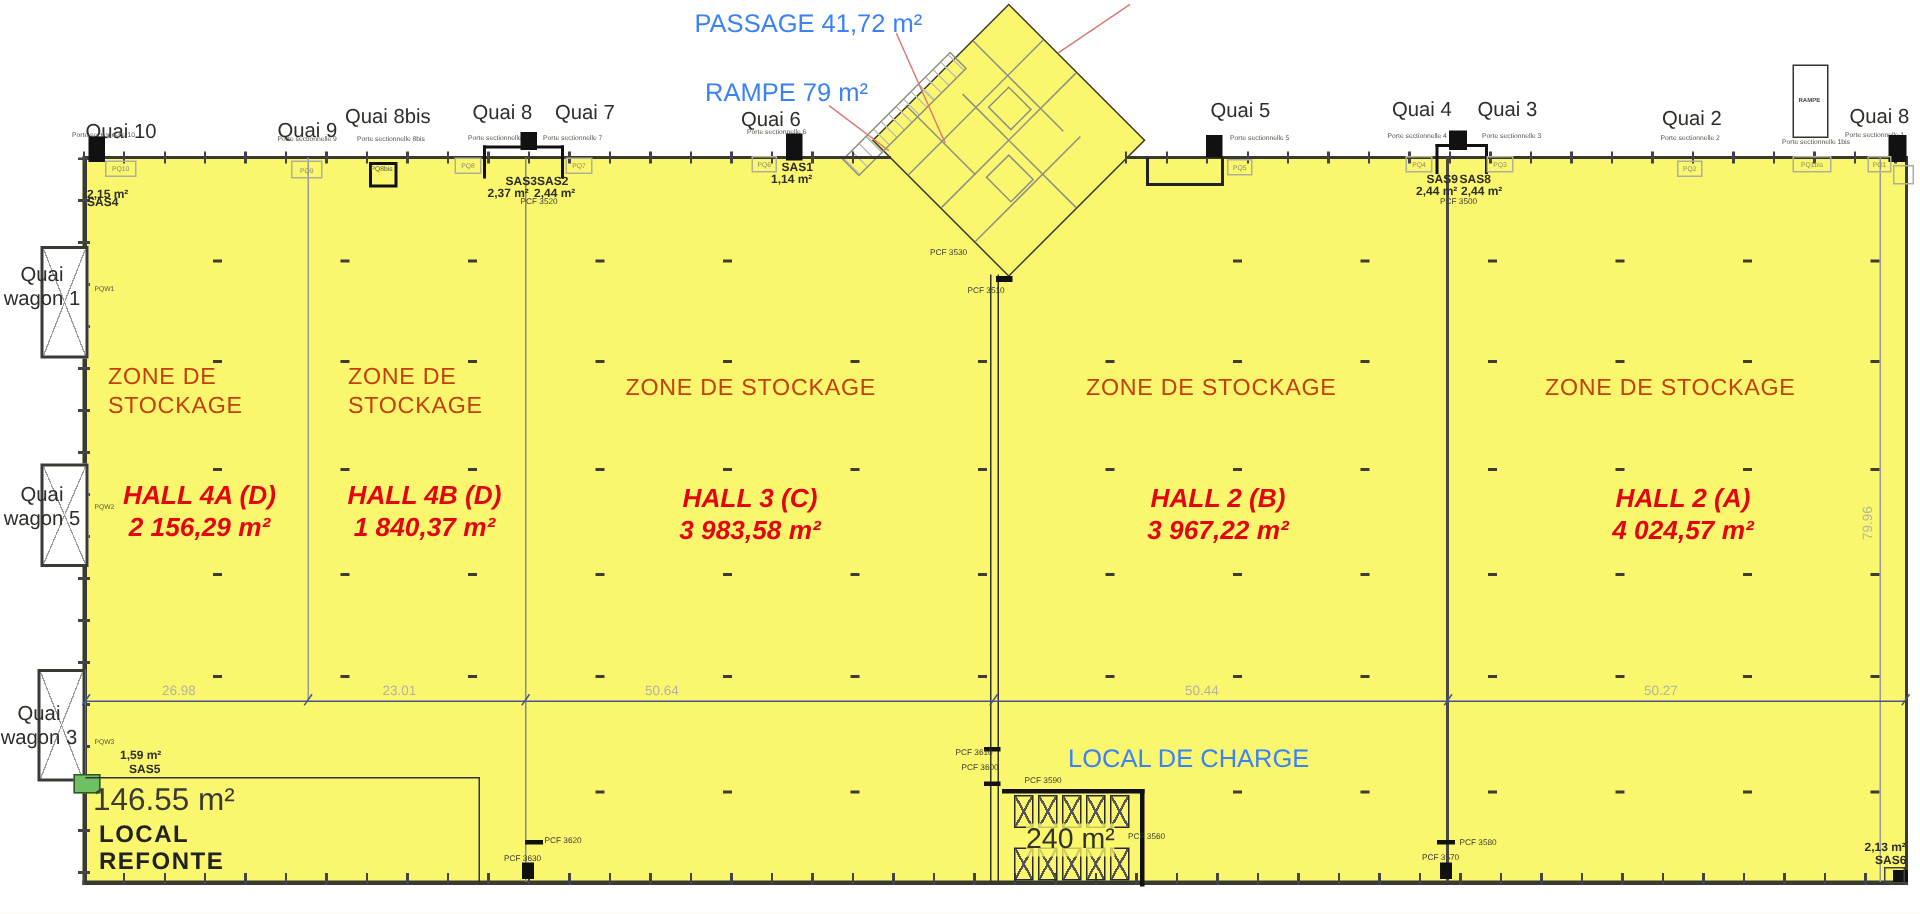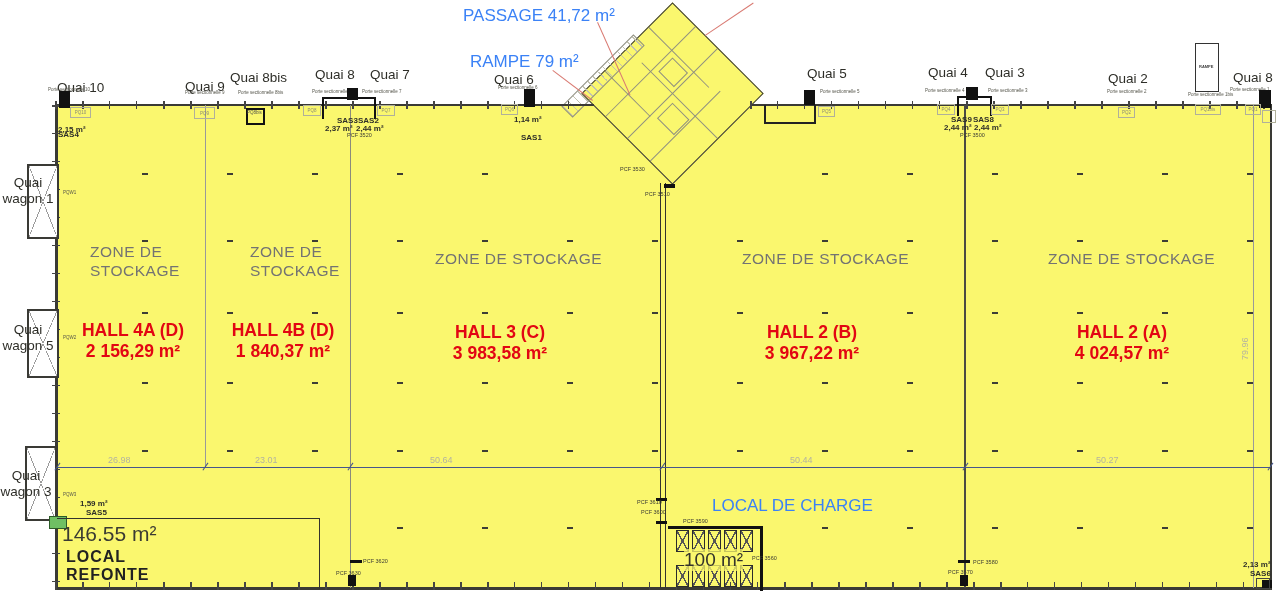--- a/index.html
+++ b/index.html
@@ -2,22 +2,22 @@
 <html><head>
 <meta charset="utf-8">
 <style>
   html,body{margin:0;padding:0;background:#fff;}
   #plan{position:relative;width:1280px;height:609px;background:#ffffff;overflow:hidden;
         font-family:"Liberation Sans",sans-serif;color:#33332b;}
   .abs{position:absolute;}
   .lbl{position:absolute;white-space:nowrap;}
   .t-big{font-size:17px;color:#3b82f6;}
   .t-quai{font-size:13.5px;color:#2e2e28;}
-  .t-zone{font-size:15.5px;color:#737373;letter-spacing:.5px;line-height:19px;margin-left:18px;}
-  .t-hall{font-size:17.5px;font-weight:bold;color:#e20613;line-height:21px;text-align:center;width:220px;}
+  .t-zone{font-size:15.5px;color:#c2410c;letter-spacing:.5px;line-height:19px;}
+  .t-hall{font-size:17.5px;font-weight:bold;color:#e20613;line-height:21px;text-align:center;width:220px;font-style:italic;}
   .t-sas{font-size:8px;font-weight:bold;color:#2e2e28;line-height:8.5px;}
   .t-tiny{font-size:4.5px;color:#55554a;}
   .t-pcf{font-size:5.5px;color:#3c3c34;}
   .t-dim{font-size:9px;color:#b3b3a0;}
   .t-areabig{font-size:21px;color:#3b3b33;}
   .t-local{font-size:16px;font-weight:bold;color:#222;line-height:18px;letter-spacing:1px;}
   .wall{position:absolute;background:#3a3a35;}
   .gline{position:absolute;background:#999;}
   .xbox{position:absolute;background:
      linear-gradient(to top right, transparent 49.2%, #9a9a9a 49.2%, #9a9a9a 50.8%, transparent 50.8%),
@@ -119,21 +119,21 @@
   <div class="lbl t-sas" style="left:337px;top:117px;">SAS3</div>
   <div class="lbl t-sas" style="left:358px;top:117px;">SAS2</div>
   <div class="lbl t-sas" style="left:325px;top:125px;">2,37 m²</div>
   <div class="lbl t-sas" style="left:356px;top:125px;">2,44 m²</div>
   <div class="lbl t-pcf" style="left:347px;top:132px;">PCF 3520</div>
 
   <div class="lbl t-quai" style="left:494px;top:72px;">Quai 6</div>
   <div class="lbl t-tiny" style="left:498px;top:85px;">Porte sectionnelle 6</div>
   <div class="dock" style="left:524px;top:89px;width:11px;height:18px;"></div>
   <div class="pqbox" style="left:501px;top:104px;width:15px;height:9px;">PQ6</div>
-  <div class="lbl t-sas" style="left:521px;top:134px;">SAS1</div>
+  <div class="lbl t-sas" style="left:521px;top:108px;">SAS1</div>
   <div class="lbl t-sas" style="left:514px;top:116px;">1,14 m²</div>
 
   <div class="lbl t-quai" style="left:807px;top:66px;">Quai 5</div>
   <div class="lbl t-tiny" style="left:820px;top:89px;">Porte sectionnelle 5</div>
   <div class="dock" style="left:804px;top:90px;width:11px;height:15px;"></div>
   <div class="abs" style="left:764px;top:105px;width:48px;height:17px;border:2px solid #222;border-top:none;"></div>
   <div class="pqbox" style="left:818px;top:106px;width:15px;height:9px;">PQ5</div>
 
   <div class="lbl t-quai" style="left:928px;top:65px;">Quai 4</div>
   <div class="lbl t-quai" style="left:985px;top:65px;">Quai 3</div>
@@ -239,21 +239,21 @@
   <div class="charger" style="left:676px;top:530px;"></div>
   <div class="charger" style="left:692px;top:530px;"></div>
   <div class="charger" style="left:708px;top:530px;"></div>
   <div class="charger" style="left:724px;top:530px;"></div>
   <div class="charger" style="left:740px;top:530px;"></div>
   <div class="charger" style="left:676px;top:565px;"></div>
   <div class="charger" style="left:692px;top:565px;"></div>
   <div class="charger" style="left:708px;top:565px;"></div>
   <div class="charger" style="left:724px;top:565px;"></div>
   <div class="charger" style="left:740px;top:565px;"></div>
-  <div class="lbl" style="left:684px;top:549px;font-size:19px;color:#33332b;background:rgba(250,247,110,.75);">100 m²</div>
+  <div class="lbl" style="left:684px;top:549px;font-size:19px;color:#33332b;background:rgba(250,247,110,.75);">240 m²</div>
   <div class="lbl t-pcf" style="left:637px;top:499px;">PCF 3610</div>
   <div class="lbl t-pcf" style="left:641px;top:509px;">PCF 3600</div>
   <div class="lbl t-pcf" style="left:683px;top:518px;">PCF 3590</div>
   <div class="lbl t-pcf" style="left:752px;top:555px;">PCF 3560</div>
 
   <div class="lbl t-pcf" style="left:363px;top:558px;">PCF 3620</div>
   <div class="lbl t-pcf" style="left:336px;top:570px;">PCF 3630</div>
   <div class="lbl t-pcf" style="left:973px;top:559px;">PCF 3580</div>
   <div class="lbl t-pcf" style="left:948px;top:569px;">PCF 3570</div>
 

